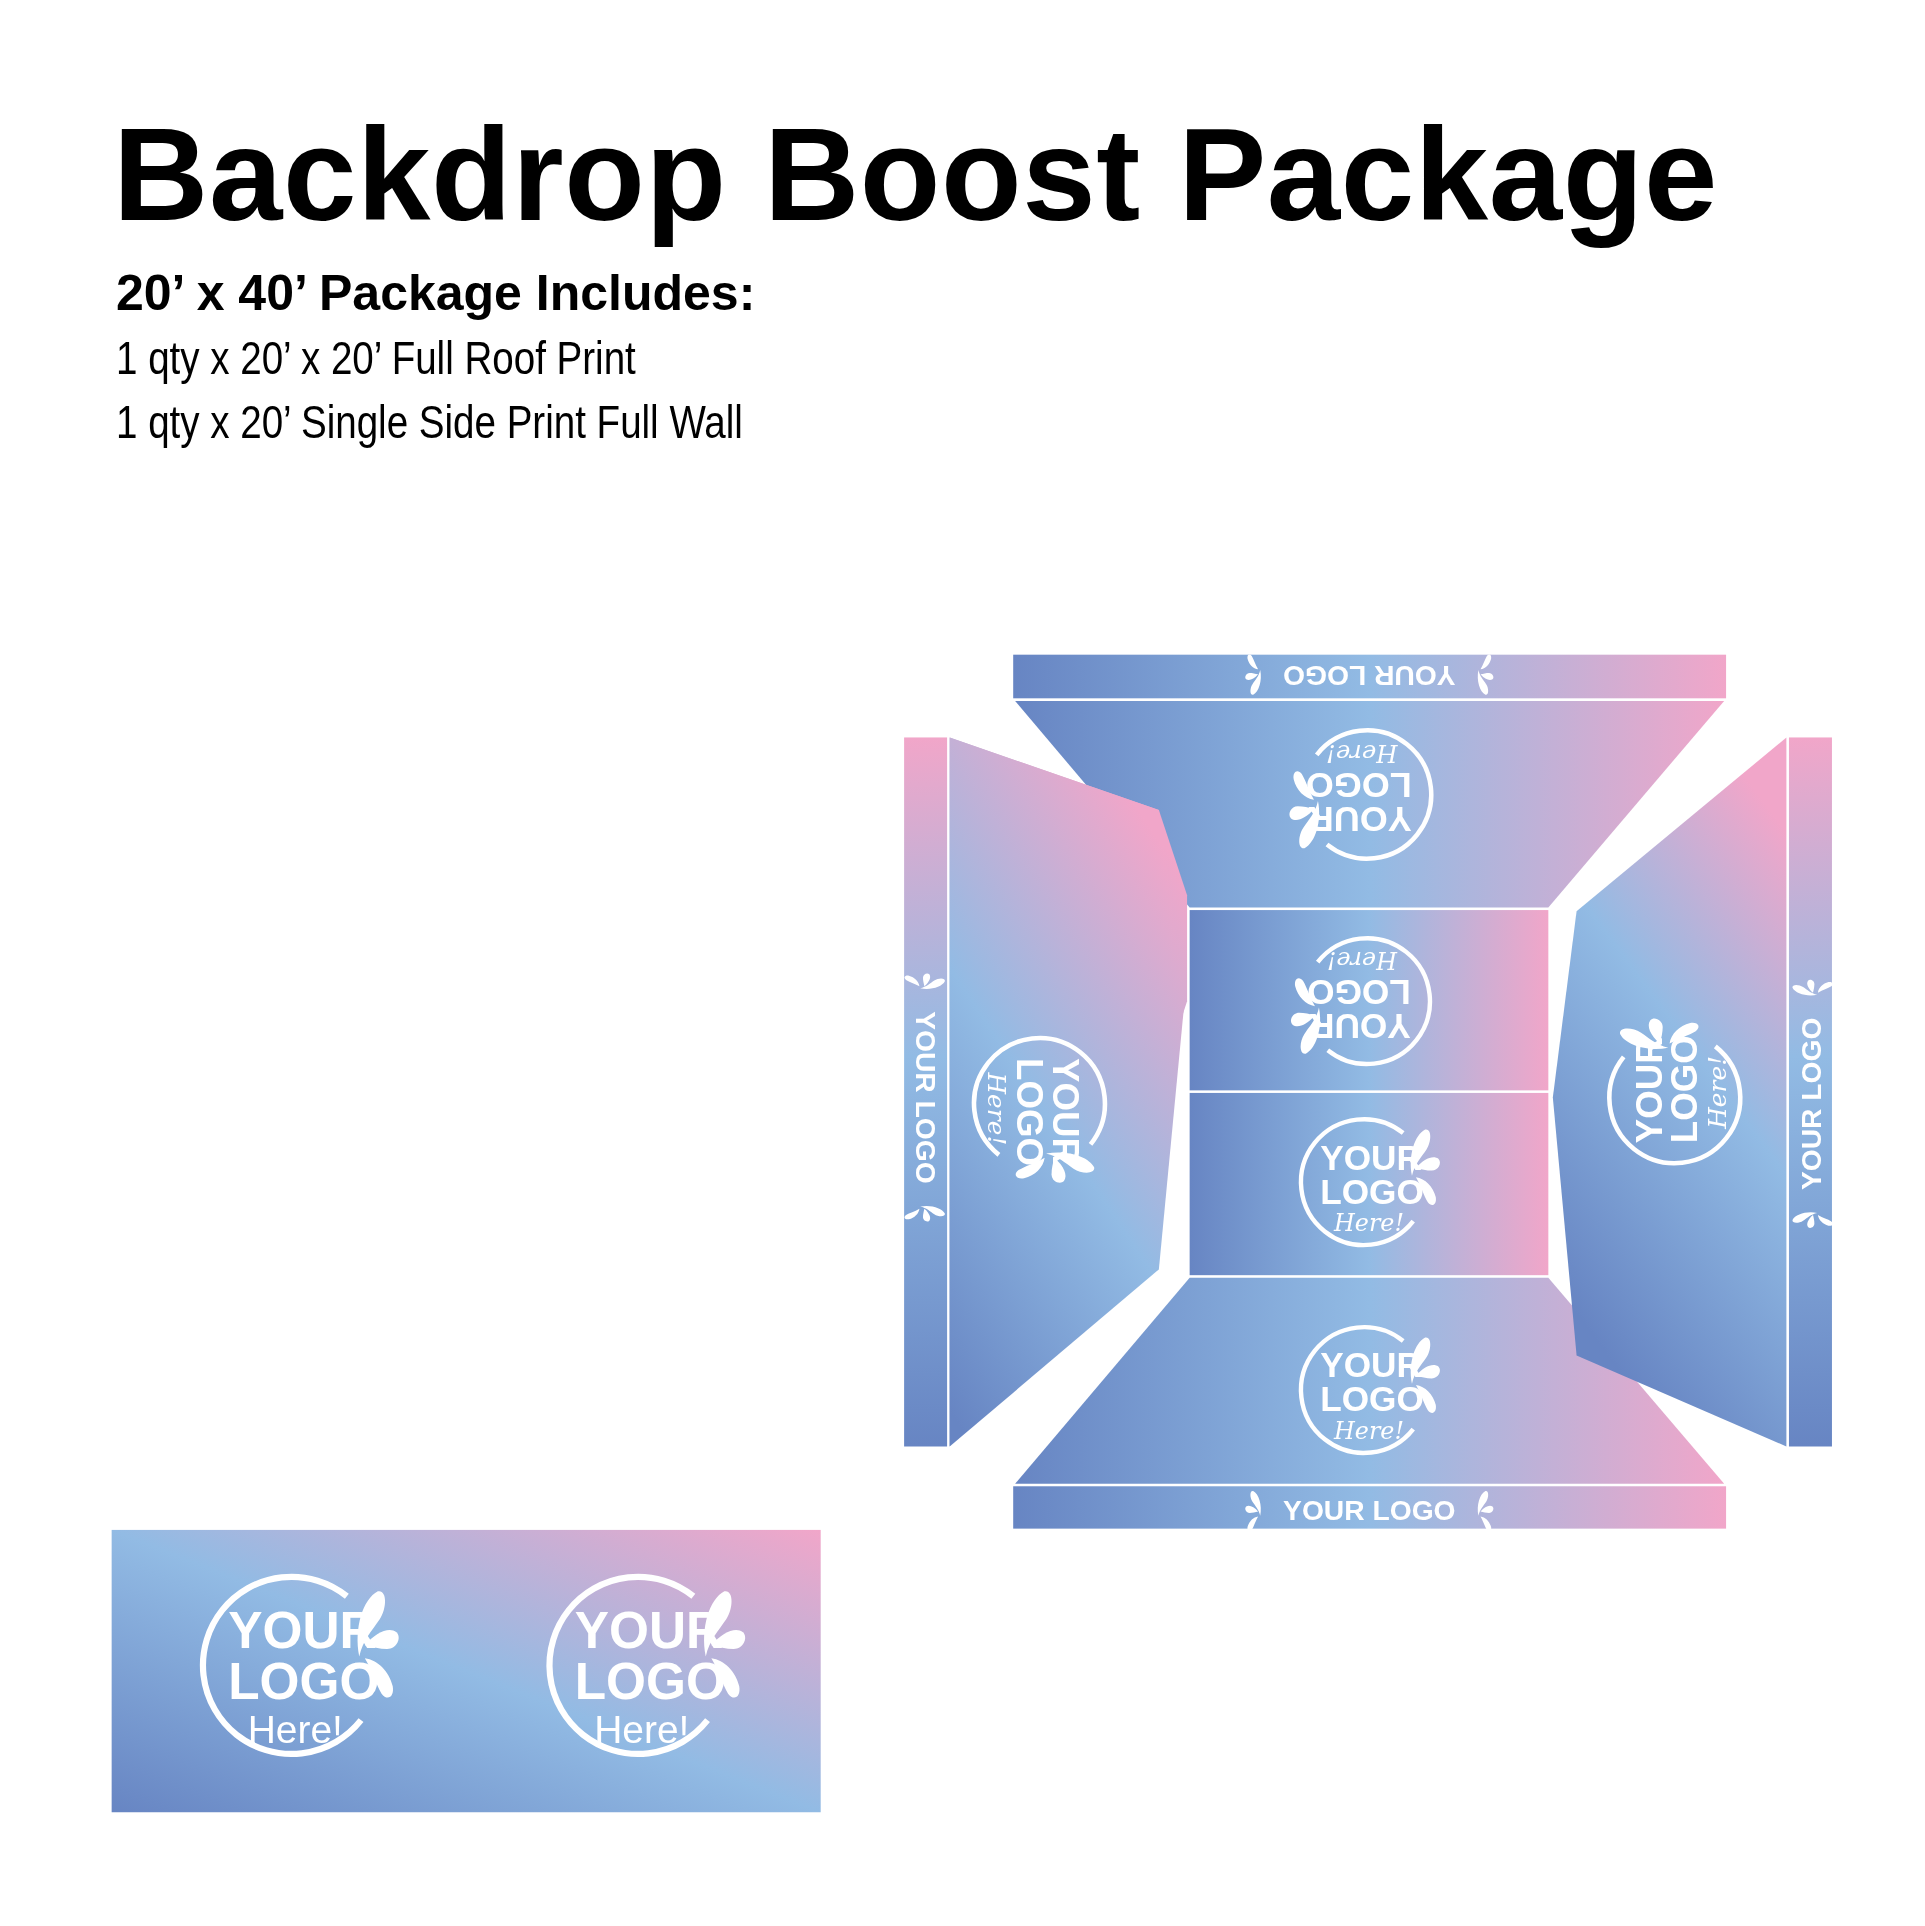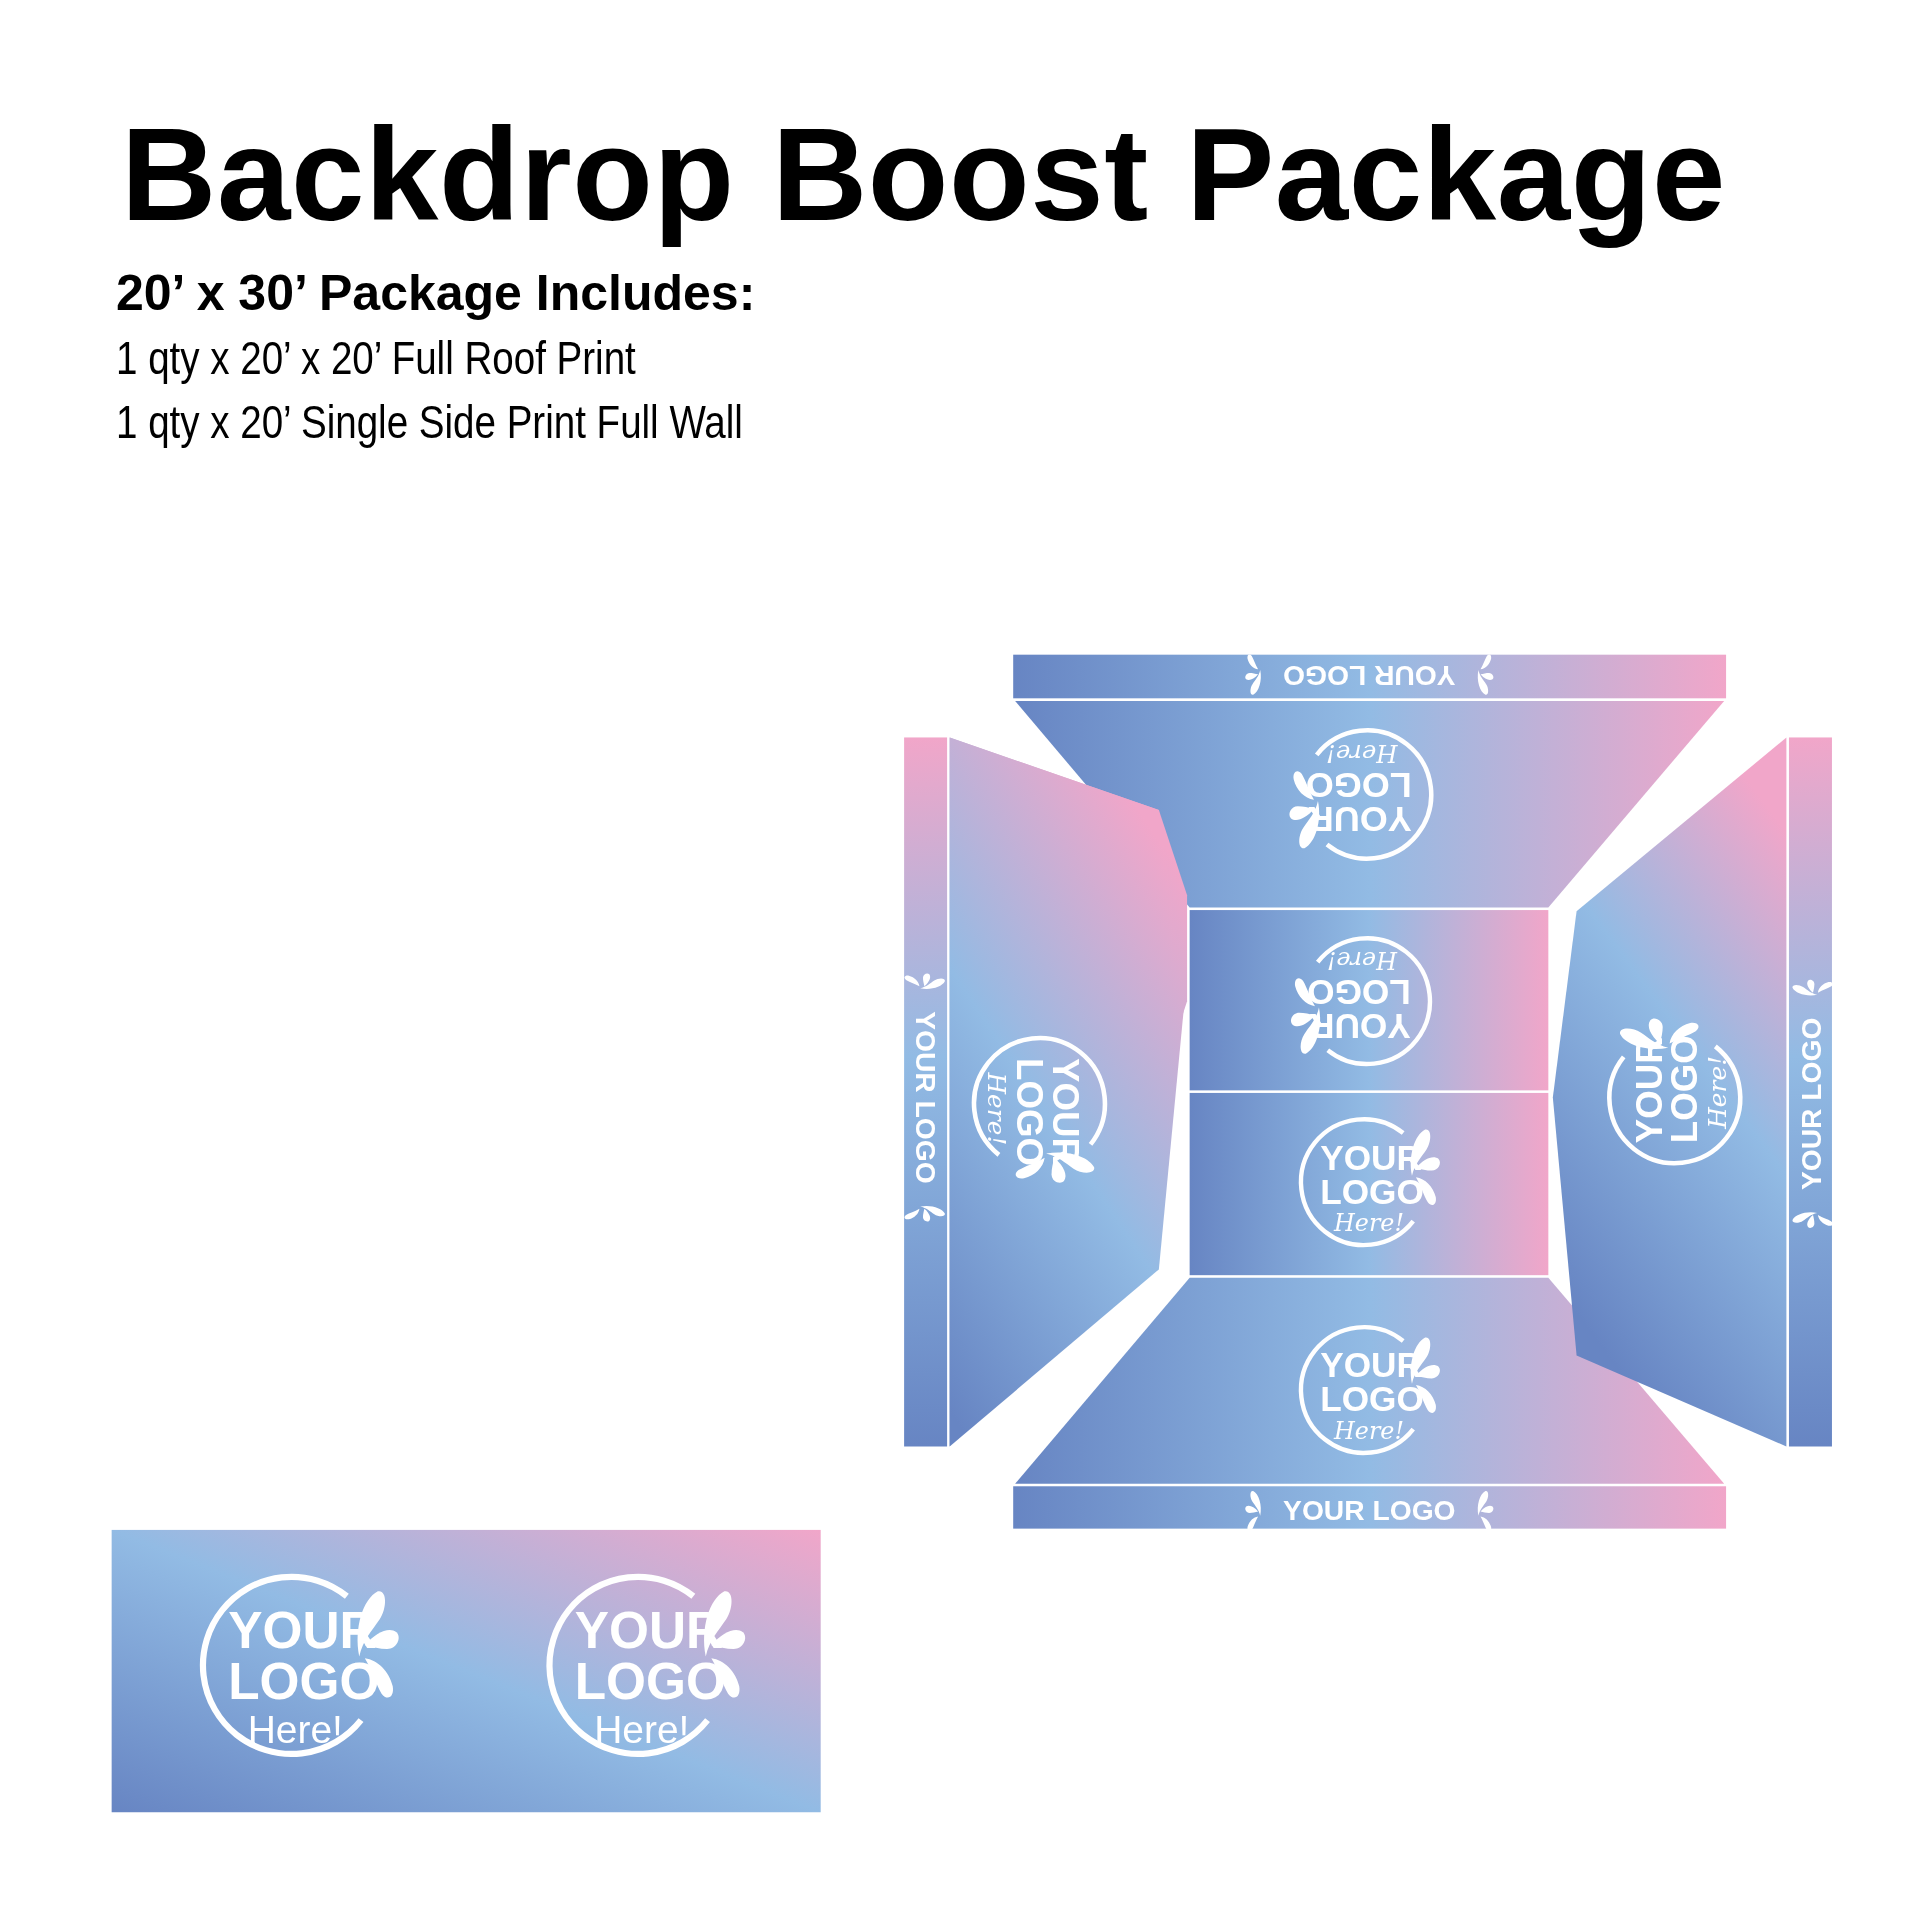--- a/index.html
+++ b/index.html
@@ -1,31 +1,31 @@
 <!DOCTYPE html>
 <html style="font-size:10.3px"><head>
 <meta charset="utf-8">
 <style>
   html,body{margin:0;padding:0;background:#ffffff;}
   body{width:1925px;height:1926px;position:relative;overflow:hidden;font-family:"Liberation Sans","DejaVu Sans",sans-serif;color:#000;}
-  .title{position:absolute;left:113px;top:109px;font-size:132px;font-weight:700;letter-spacing:0.6px;line-height:1;white-space:nowrap;margin-left:8px;}
+  .title{position:absolute;left:113px;top:109px;font-size:132px;font-weight:700;letter-spacing:0.6px;line-height:1;white-space:nowrap;}
   .subtitle{position:absolute;left:116px;top:268px;font-size:50px;font-weight:700;line-height:1;white-space:nowrap;}
   .line{position:absolute;left:116px;font-size:47px;font-weight:400;line-height:1;white-space:nowrap;transform:scaleX(0.82);transform-origin:left center;}
   .line1{top:334px;}
   .line2{top:398px;}
   svg.art{position:absolute;left:0;top:0;}
   .logo-txt{font-family:"Liberation Sans","DejaVu Sans",sans-serif;font-weight:700;fill:#fff;}
   .here-script{font-family:"DejaVu Serif",serif;font-style:italic;fill:#fff;}
   .here-plain{font-family:"Liberation Sans",sans-serif;fill:#fff;}
 </style>
 </head>
 <body>
 
 <div class="title">Backdrop Boost Package</div>
-<div class="subtitle">20’ x 30’ Package Includes:</div>
+<div class="subtitle">20’ x 40’ Package Includes:</div>
 <div class="line line1">1 qty x 20’ x 20’ Full Roof Print</div>
 <div class="line line2">1 qty x 20’ Single Side Print Full Wall</div>
 
 <svg class="art" width="1925" height="1926" viewBox="0 0 3000 3001" xmlns="http://www.w3.org/2000/svg">
   <defs>
     <linearGradient id="gH" x1="0" y1="0" x2="1" y2="0">
       <stop offset="0" stop-color="#6785c3"></stop>
       <stop offset="0.5" stop-color="#92bbe4"></stop>
       <stop offset="1" stop-color="#f1a6c9"></stop>
     </linearGradient>

